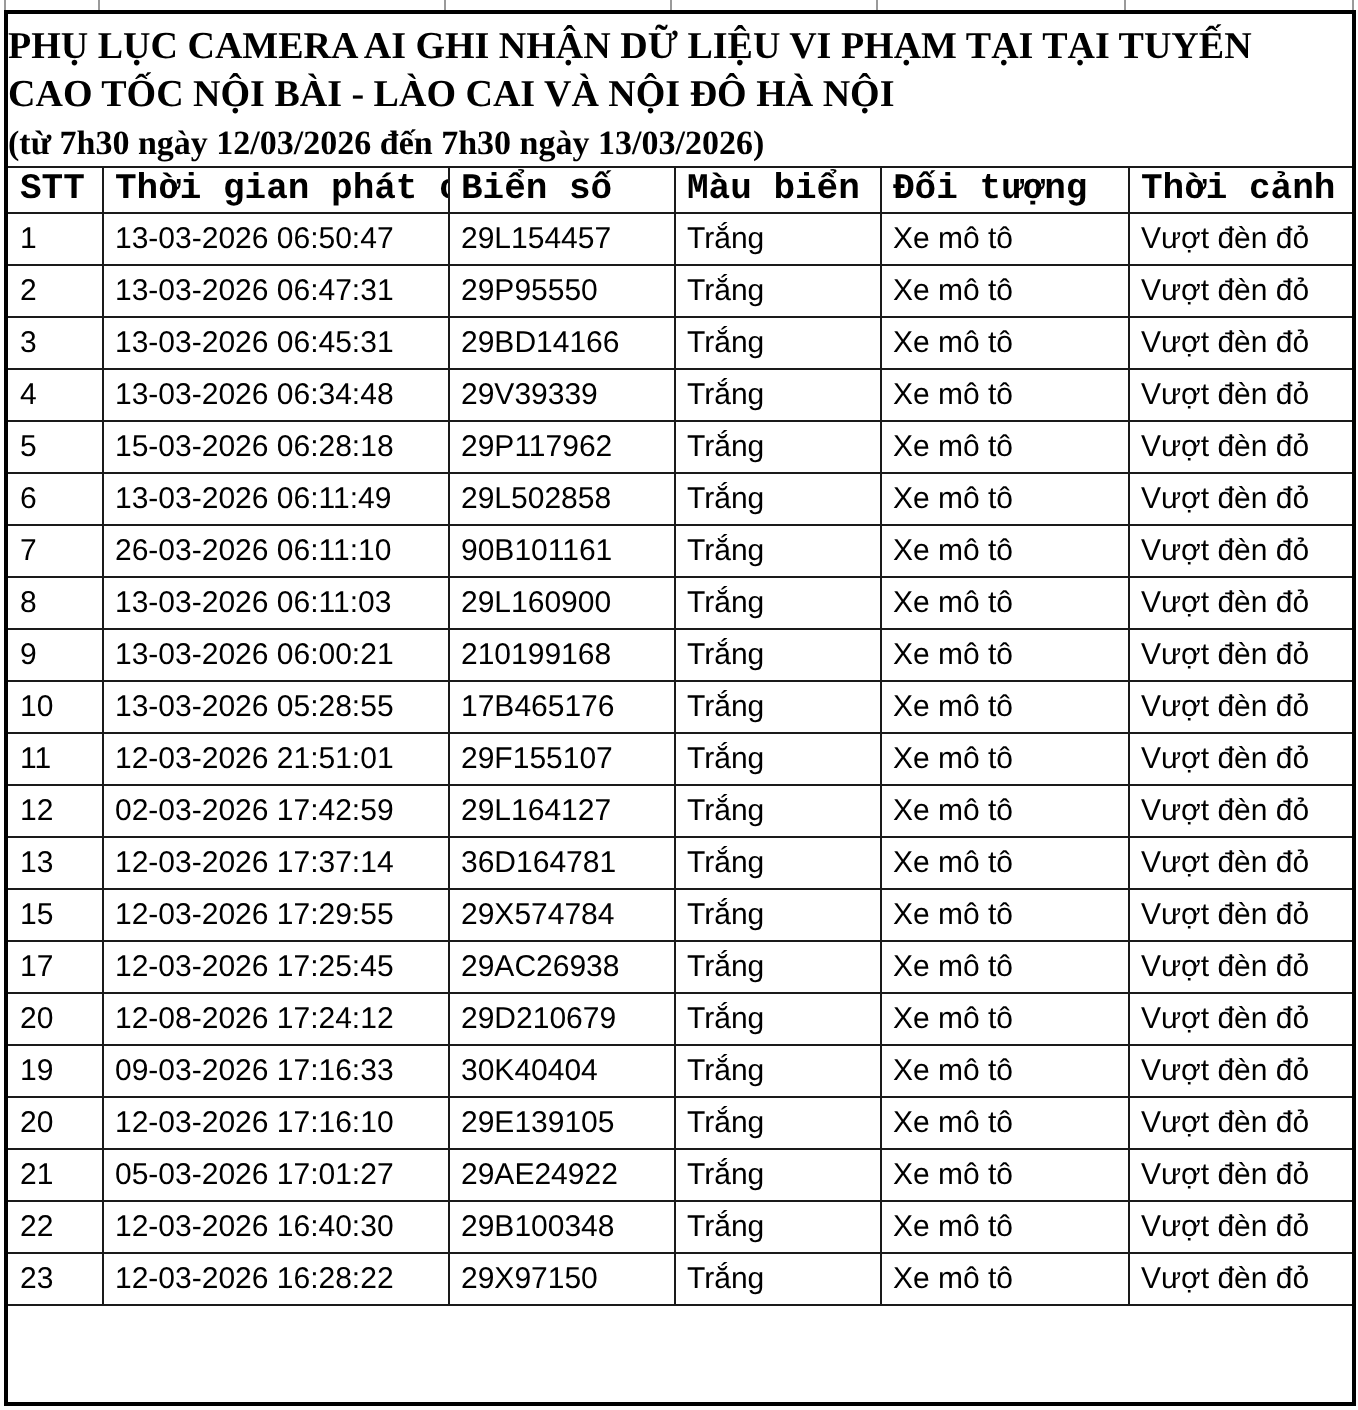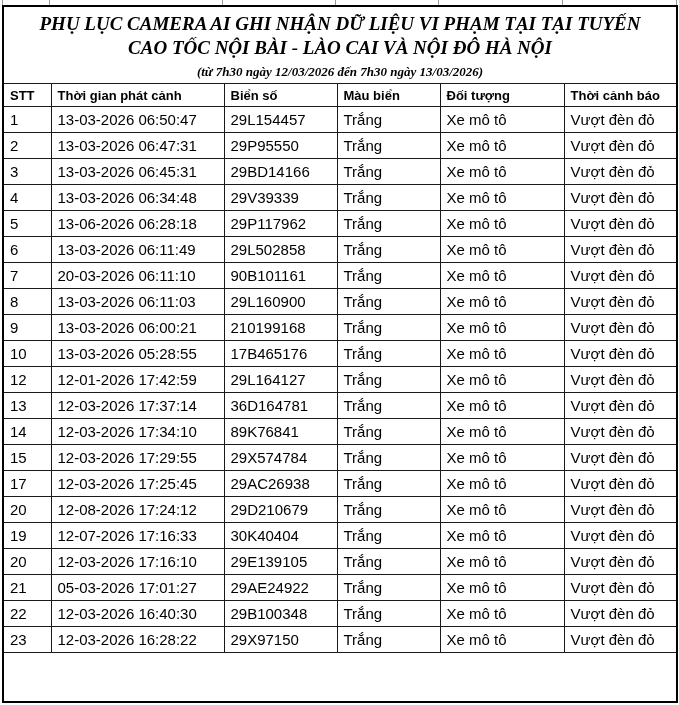--- a/index.html
+++ b/index.html
@@ -37,52 +37,50 @@
     height: 698px;
     box-sizing: border-box;
     border: 2px solid #000;
     background: #ffffff;
     overflow: hidden;
   }
   .title-block {
     box-sizing: border-box;
     height: 76px;
     padding-top: 5px;
-    text-align: center;
     font-family: "Liberation Serif", serif;
     font-weight: bold;
     white-space: nowrap;
-    font-style: italic;
   }
   .title-line-main {
     font-size: 19px;
     line-height: 24px;
   }
   .title-line-sub {
-    font-size: 13px;
+    font-size: 17px;
     line-height: 23px;
   }
   table.grid {
     border-collapse: collapse;
     table-layout: fixed;
     width: 100%;
   }
   table.grid th, table.grid td {
     border: 1px solid #1a1a1a;
     padding: 0 4px 0 6px;
     vertical-align: middle;
     text-align: left;
     overflow: hidden;
     white-space: nowrap;
   }
   table.grid thead th {
     height: 22px;
-    font-family: Liberation Sans, sans-serif;
+    font-family: Liberation Mono, monospace;
     font-weight: bold;
-    font-size: 13px;
+    font-size: 18px;
   }
   table.grid tbody td {
     height: 25px;
     font-family: "Liberation Sans", sans-serif;
     font-size: 15px;
     font-weight: normal;
   }
   
   table.grid tr > *:first-child { border-left: none; }
   table.grid tr > *:last-child  { border-right: none; }
@@ -155,37 +153,37 @@
         <tr>
           <td>4</td>
           <td>13-03-2026 06:34:48</td>
           <td>29V39339</td>
           <td>Trắng</td>
           <td>Xe mô tô</td>
           <td>Vượt đèn đỏ</td>
         </tr>
         <tr>
           <td>5</td>
-          <td>13-06-2026 06:28:18</td>
+          <td>15-03-2026 06:28:18</td>
           <td>29P117962</td>
           <td>Trắng</td>
           <td>Xe mô tô</td>
           <td>Vượt đèn đỏ</td>
         </tr>
         <tr>
           <td>6</td>
           <td>13-03-2026 06:11:49</td>
           <td>29L502858</td>
           <td>Trắng</td>
           <td>Xe mô tô</td>
           <td>Vượt đèn đỏ</td>
         </tr>
         <tr>
           <td>7</td>
-          <td>20-03-2026 06:11:10</td>
+          <td>26-03-2026 06:11:10</td>
           <td>90B101161</td>
           <td>Trắng</td>
           <td>Xe mô tô</td>
           <td>Vượt đèn đỏ</td>
         </tr>
         <tr>
           <td>8</td>
           <td>13-03-2026 06:11:03</td>
           <td>29L160900</td>
           <td>Trắng</td>
@@ -202,44 +200,44 @@
         </tr>
         <tr>
           <td>10</td>
           <td>13-03-2026 05:28:55</td>
           <td>17B465176</td>
           <td>Trắng</td>
           <td>Xe mô tô</td>
           <td>Vượt đèn đỏ</td>
         </tr>
         <tr>
+          <td>11</td>
+          <td>12-03-2026 21:51:01</td>
+          <td>29F155107</td>
+          <td>Trắng</td>
+          <td>Xe mô tô</td>
+          <td>Vượt đèn đỏ</td>
+        </tr>
+        <tr>
           <td>12</td>
-          <td>12-01-2026 17:42:59</td>
+          <td>02-03-2026 17:42:59</td>
           <td>29L164127</td>
           <td>Trắng</td>
           <td>Xe mô tô</td>
           <td>Vượt đèn đỏ</td>
         </tr>
         <tr>
           <td>13</td>
           <td>12-03-2026 17:37:14</td>
           <td>36D164781</td>
           <td>Trắng</td>
           <td>Xe mô tô</td>
           <td>Vượt đèn đỏ</td>
         </tr>
         <tr>
-          <td>14</td>
-          <td>12-03-2026 17:34:10</td>
-          <td>89K76841</td>
-          <td>Trắng</td>
-          <td>Xe mô tô</td>
-          <td>Vượt đèn đỏ</td>
-        </tr>
-        <tr>
           <td>15</td>
           <td>12-03-2026 17:29:55</td>
           <td>29X574784</td>
           <td>Trắng</td>
           <td>Xe mô tô</td>
           <td>Vượt đèn đỏ</td>
         </tr>
         <tr>
           <td>17</td>
           <td>12-03-2026 17:25:45</td>
@@ -251,21 +249,21 @@
         <tr>
           <td>20</td>
           <td>12-08-2026 17:24:12</td>
           <td>29D210679</td>
           <td>Trắng</td>
           <td>Xe mô tô</td>
           <td>Vượt đèn đỏ</td>
         </tr>
         <tr>
           <td>19</td>
-          <td>12-07-2026 17:16:33</td>
+          <td>09-03-2026 17:16:33</td>
           <td>30K40404</td>
           <td>Trắng</td>
           <td>Xe mô tô</td>
           <td>Vượt đèn đỏ</td>
         </tr>
         <tr>
           <td>20</td>
           <td>12-03-2026 17:16:10</td>
           <td>29E139105</td>
           <td>Trắng</td>

